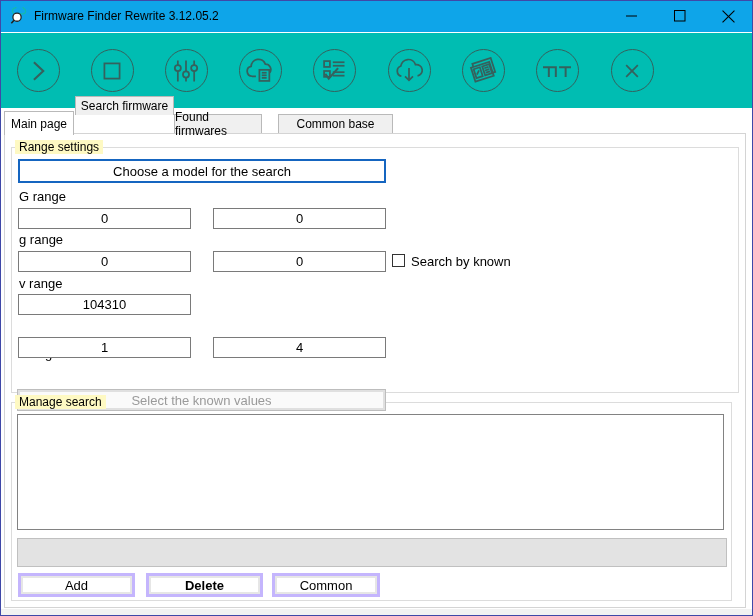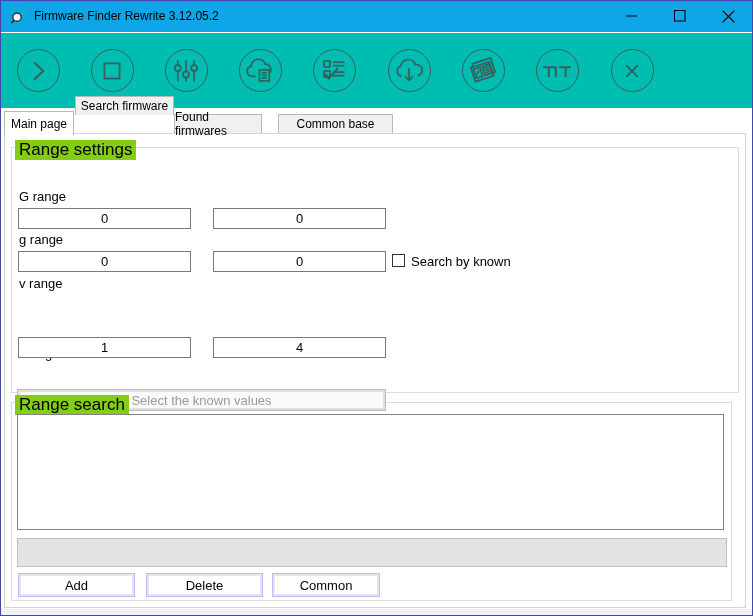--- a/index.html
+++ b/index.html
@@ -22,26 +22,26 @@
   .tool svg { stroke:#35615d; fill:none; stroke-width:1.5; }
   
   .tab { position:absolute; box-sizing:border-box; background:#f0f0f0; border:1px solid #b9b9b9;
          border-bottom:none; font-size:12px; display:flex; align-items:center; justify-content:center; z-index:2; }
   .tab.active { background:#fff; z-index:4; }
   .tab-panel { position:absolute; left:3px; top:132px; width:742px; height:475px; box-sizing:border-box;
                background:#fff; border:1px solid #d4d4d4; z-index:1; }
   .bottom-strip { position:absolute; left:0; top:608px; width:100%; height:7px; background:#f2f2f2; }
   
   .groupbox { position:absolute; box-sizing:border-box; border:1px solid #dcdcdc; z-index:2; background:transparent; }
-  .group-label { position:absolute; font-size:17px; background:#84cc16; padding:0 4px; z-index:3; }
+  .group-label { position:absolute; font-size:12px; background:#fef9c3; padding:0 4px; z-index:3; }
   
   .lbl { position:absolute; font-size:13px; z-index:3; }
   .txt { position:absolute; box-sizing:border-box; height:21px; border:1px solid #7a7a7a; background:#fff;
          text-align:center; font-family:"Liberation Sans",sans-serif; font-size:13px; padding:0; z-index:3; color:#000; }
-  .btn { position:absolute; box-sizing:border-box; background:#fff; border:1px solid #c4b5fd;
+  .btn { position:absolute; box-sizing:border-box; background:#fff; border:3px solid #c4b5fd;
          box-shadow:inset 0 0 0 2px #e6e6e6; font-family:"Liberation Sans",sans-serif; font-size:13px;
          display:flex; align-items:center; justify-content:center; z-index:3; cursor:default; }
   .btn-choose { border:2px solid #1565c0; box-shadow:none; }
   .btn-disabled { border:1px solid #bdbdbd; box-shadow:inset 0 0 0 2px #e0e0e0; color:#9a9a9a; background:#fafafa;margin-top:24px; }
   .checkbox { position:absolute; width:13px; height:13px; box-sizing:border-box; border:1px solid #333; background:#fff; z-index:3; }
   .listbox { position:absolute; box-sizing:border-box; background:#fff; border:1px solid #828282; z-index:3; }
   .progress { position:absolute; box-sizing:border-box; background:#e3e3e3; border:1px solid #c0c0c0; z-index:3; }
 </style>
 </head>
 <body>
@@ -160,51 +160,55 @@
   <div class="tab" style="left:277px; top:113px; width:115px; height:19px;">
     <span>Common base</span>
   </div>
 
   <div class="tab-panel"></div>
   <div class="bottom-strip"></div>
 
   <div class="groupbox" style="left:10px; top:146px; width:728px; height:246px;"></div>
   <div class="group-label" style="left:14px; top:139px;">Range settings</div>
 
+  <div class="btn btn-choose" style="left:17px; top:158px; width:368px; height:24px;">
+    <span>Choose a model for the search</span>
+  </div>
 
   <div class="lbl" style="left:18px; top:188px;">G range</div>
   <input class="txt" style="left: 17px; top: 207px; width: 173px;" value="0">
   <input class="txt" style="left: 212px; top: 207px; width: 173px;" value="0">
 
   <div class="lbl" style="left:18px; top:231px;">g range</div>
   <input class="txt" style="left: 17px; top: 250px; width: 173px;" value="0">
   <input class="txt" style="left: 212px; top: 250px; width: 173px;" value="0">
   <div class="checkbox" style="left:391px; top:253px;"></div>
   <div class="lbl" style="left:410px; top:253px;">Search by known</div>
 
   <div class="lbl" style="left:18px; top:275px;">v range</div>
+  <input class="txt" style="left: 17px; top: 293px; width: 173px;" value="104310">
 
   <div class="lbl" style="left:18px; top:318px;margin-top:27px;">f range</div>
   <input class="txt" style="left: 17px; top: 336px; width: 173px;" value="1">
   <input class="txt" style="left: 212px; top: 336px; width: 173px;" value="4">
 
   <div class="btn btn-disabled" style="left:16px; top:364px; width:369px; height:22px;">
     <span>Select the known values</span>
   </div>
 
   <div class="groupbox" style="left:10px; top:401px; width:721px; height:199px;"></div>
-  <div class="group-label" style="left:14px; top:394px;">Range search</div>
+  <div class="group-label" style="left:14px; top:394px;">Manage search</div>
 
   <div class="listbox" style="left:16px; top:413px; width:707px; height:116px;"></div>
 
   <div class="progress" style="left:16px; top:537px; width:710px; height:29px;"></div>
 
   <div class="btn" style="left:17px; top:572px; width:117px; height:24px;">
     <span>Add</span>
   </div>
-  <div class="btn" style="left:145px; top:572px; width:117px; height:24px;">
+  <div class="btn" style="left:145px; top:572px; width:117px; height:24px;font-weight:bold;">
     <span>Delete</span>
   </div>
   <div class="btn" style="left:271px; top:572px; width:108px; height:24px;">
     <span>Common</span>
   </div>
 
 </div>
 
 </body></html>

